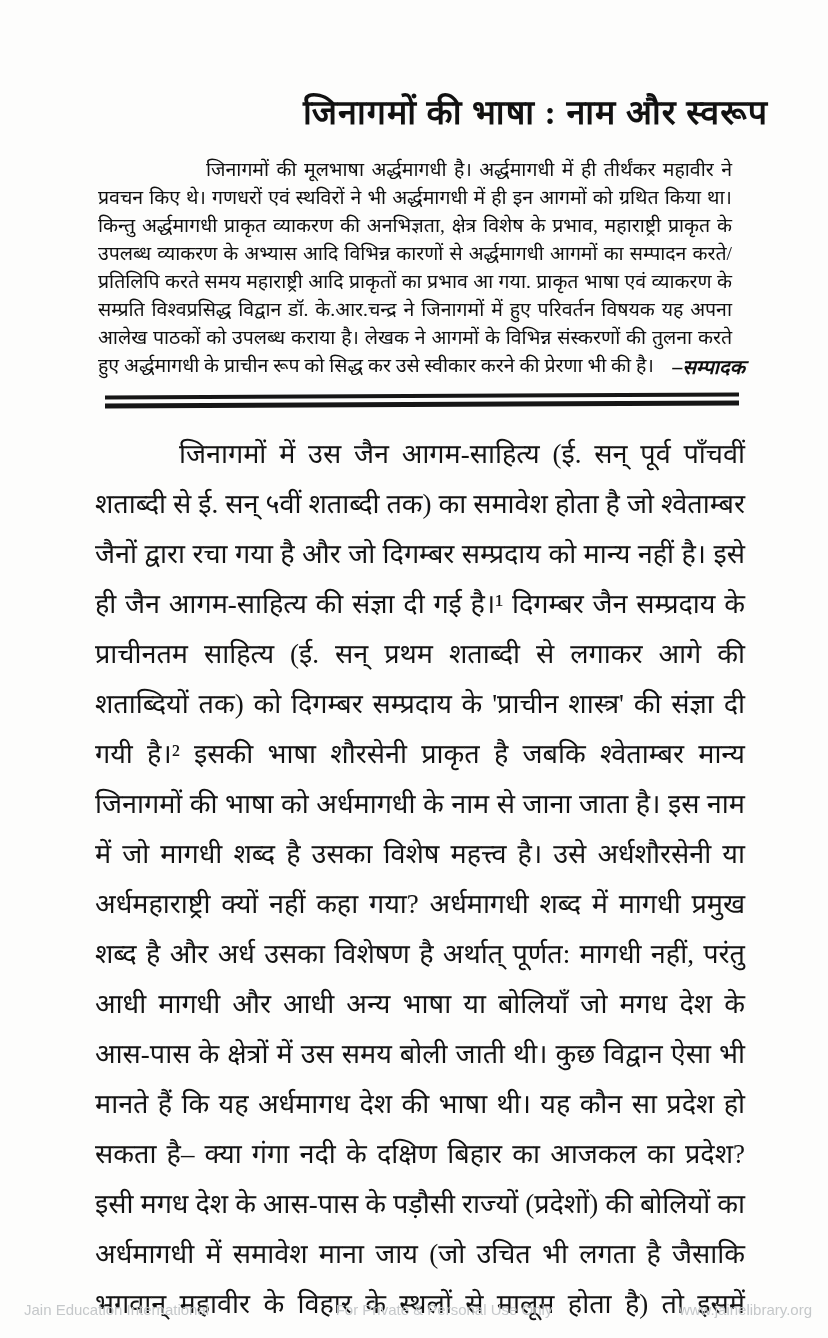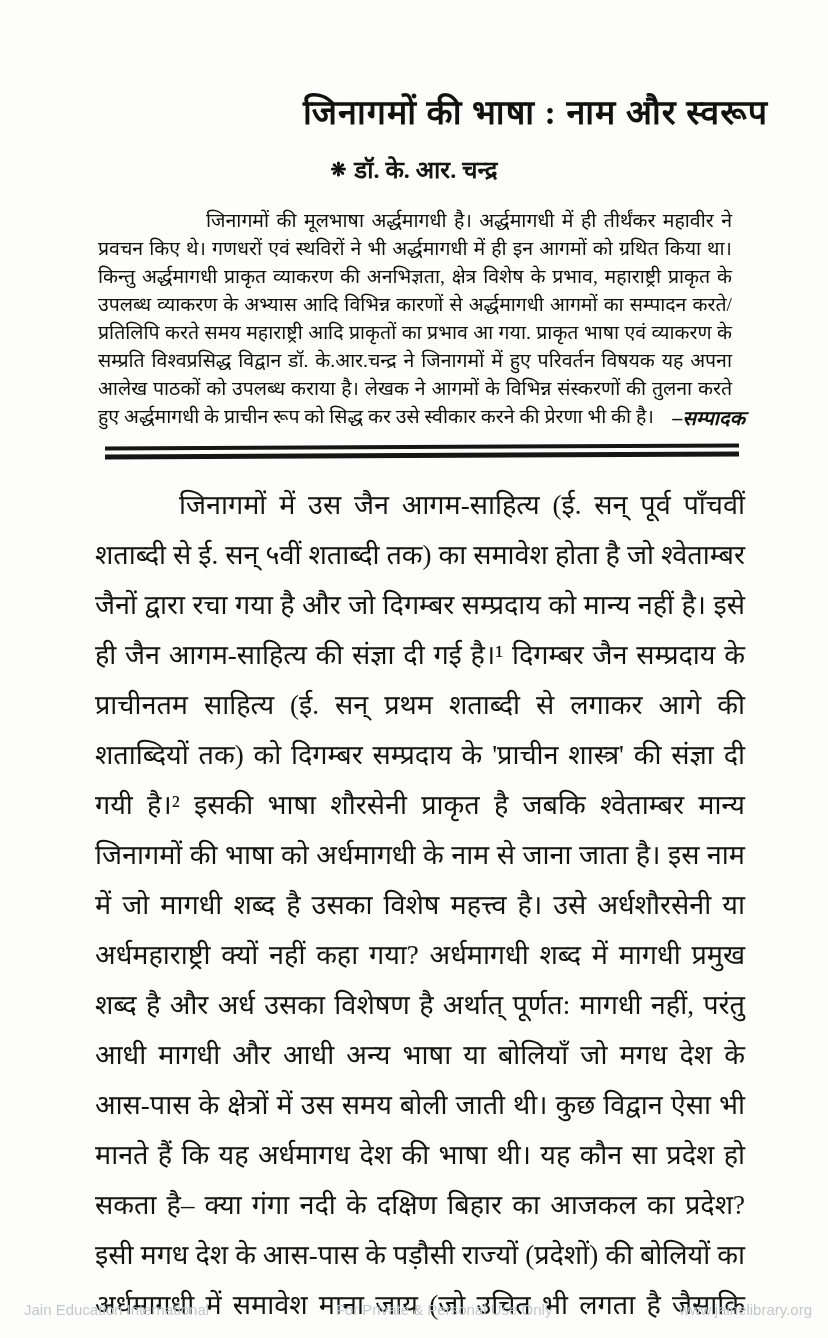--- a/index.html
+++ b/index.html
@@ -95,23 +95,20 @@
     margin-left: 8px;
   }
 </style>
 </head>
 <body>
 
 <div class="page">
 
   <h1 class="page-title">जिनागमों की भाषा : नाम और स्वरूप</h1>
 
-  <div class="author-line">
-    <span class="author-marker">❋</span><span>डॉ. के. आर. चन्द्र</span>
-  </div>
 
   <div class="editor-note">
     <p>जिनागमों की मूलभाषा अर्द्धमागधी है। अर्द्धमागधी में ही तीर्थंकर महावीर ने प्रवचन किए थे। गणधरों एवं स्थविरों ने भी अर्द्धमागधी में ही इन आगमों को ग्रथित किया था। किन्तु अर्द्धमागधी प्राकृत व्याकरण की अनभिज्ञता, क्षेत्र विशेष के प्रभाव, महाराष्ट्री प्राकृत के उपलब्ध व्याकरण के अभ्यास आदि विभिन्न कारणों से अर्द्धमागधी आगमों का सम्पादन करते/प्रतिलिपि करते समय महाराष्ट्री आदि प्राकृतों का प्रभाव आ गया. प्राकृत भाषा एवं व्याकरण के सम्प्रति विश्वप्रसिद्ध विद्वान डॉ. के.आर.चन्द्र ने जिनागमों में हुए परिवर्तन विषयक यह अपना आलेख पाठकों को उपलब्ध कराया है। लेखक ने आगमों के विभिन्न संस्करणों की तुलना करते हुए अर्द्धमागधी के प्राचीन रूप को सिद्ध कर उसे स्वीकार करने की प्रेरणा भी की है।</p>
     <div class="editor-signature">–सम्पादक</div>
   </div>
 
   <div class="section-divider"></div>
 
   <div class="body-paragraph">
     <p>जिनागमों में उस जैन आगम-साहित्य (ई. सन् पूर्व पाँचवीं शताब्दी से ई. सन् ५वीं शताब्दी तक) का समावेश होता है जो श्वेताम्बर जैनों द्वारा रचा गया है और जो दिगम्बर सम्प्रदाय को मान्य नहीं है। इसे ही जैन आगम-साहित्य की संज्ञा दी गई है।¹ दिगम्बर जैन सम्प्रदाय के प्राचीनतम साहित्य (ई. सन् प्रथम शताब्दी से लगाकर आगे की शताब्दियों तक) को दिगम्बर सम्प्रदाय के 'प्राचीन शास्त्र' की संज्ञा दी गयी है।² इसकी भाषा शौरसेनी प्राकृत है जबकि श्वेताम्बर मान्य जिनागमों की भाषा को अर्धमागधी के नाम से जाना जाता है। इस नाम में जो मागधी शब्द है उसका विशेष महत्त्व है। उसे अर्धशौरसेनी या अर्धमहाराष्ट्री क्यों नहीं कहा गया? अर्धमागधी शब्द में मागधी प्रमुख शब्द है और अर्ध उसका विशेषण है अर्थात् पूर्णत: मागधी नहीं, परंतु आधी मागधी और आधी अन्य भाषा या बोलियाँ जो मगध देश के आस-पास के क्षेत्रों में उस समय बोली जाती थी। कुछ विद्वान ऐसा भी मानते हैं कि यह अर्धमागध देश की भाषा थी। यह कौन सा प्रदेश हो सकता है– क्या गंगा नदी के दक्षिण बिहार का आजकल का प्रदेश? इसी मगध देश के आस-पास के पड़ौसी राज्यों (प्रदेशों) की बोलियों का अर्धमागधी में समावेश माना जाय (जो उचित भी लगता है जैसाकि भगवान् महावीर के विहार के स्थलों से मालूम होता है) तो इसमें गंगानदी के उत्तर में पूर्व की दिशा में तो इसमें लिच्छवियों का विदेह (दरभंगा), अंग राज्य, भागलपुर, मौर, पश्चिम में कोसल (अयोध्या जिसकी राजधानी थी, पुराना नाम साकेत भी था) और आधुनिक बंगाल (बंग देश का लाढ प्रदेश) और उड़ीसा कलिंग का कुछ भाग सम्मिलित किया जा सकता है। इन सभी प्रदेशों की बोलियों का किसी न किसी अंश में मूल मागधी पर प्रभाव होने के कारण उसे अर्धमागधी कहा गया हो, ऐसा भाषाशास्त्र के नियमों से प्रतीत होता है। मागधी भाषा के मूल लक्षण पुल्लिंग अकारान्त प्रथम एकवचन की विभक्ति 'ए' के साथ-साथ</p>

